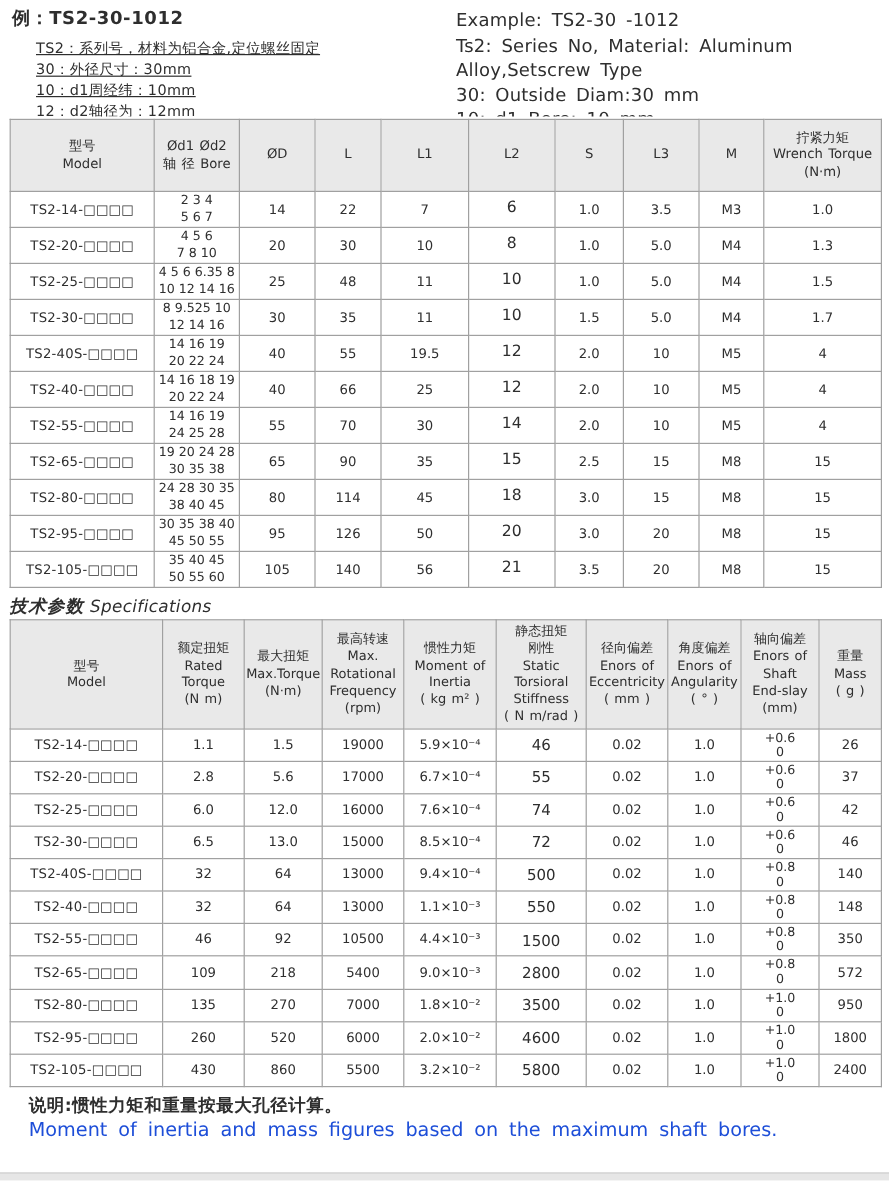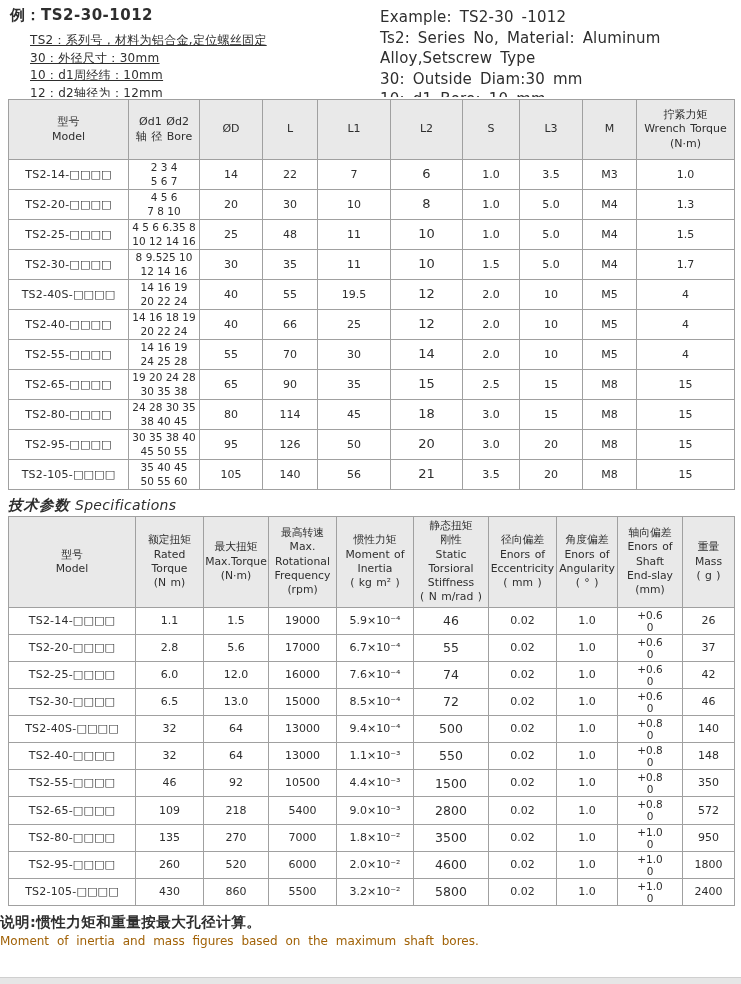--- a/index.html
+++ b/index.html
@@ -45,23 +45,23 @@
   #dim-table td:nth-child(2){font-size:10.5px;}
   #dim-table td:nth-child(6){font-size:13px;}
 
   #spec-table thead th{height:86px;font-size:10.8px;}
   #spec-table tbody tr{height:27px;}
   #spec-table td:nth-child(1){font-size:11px;letter-spacing:.2px;}
   #spec-table td:nth-child(6){font-size:12.5px;}
   #spec-table td:nth-child(9){font-size:10.5px;line-height:1.15;}
 
   
-  .footnote{padding:6px 8px 0 0;}
+  .footnote{padding:6px 8px 0 24px;}
   .footnote .zh{font-size:14.5px;font-weight:bold;letter-spacing:.5px;line-height:20px;}
-  .footnote .en{font-size:12px;word-spacing:4px;line-height:19px;color:#a16207;}
+  .footnote .en{font-size:16px;word-spacing:4px;line-height:19px;color:#1d4ed8;}
 
   .bottom-edge{position:absolute;left:0;right:0;bottom:0;height:7px;
                background:#e6e6e6;border-top:1px solid #cfcfcf;}
 </style>
 </head>
 <body>
 
 <div class="page">
 
   <div class="top">

